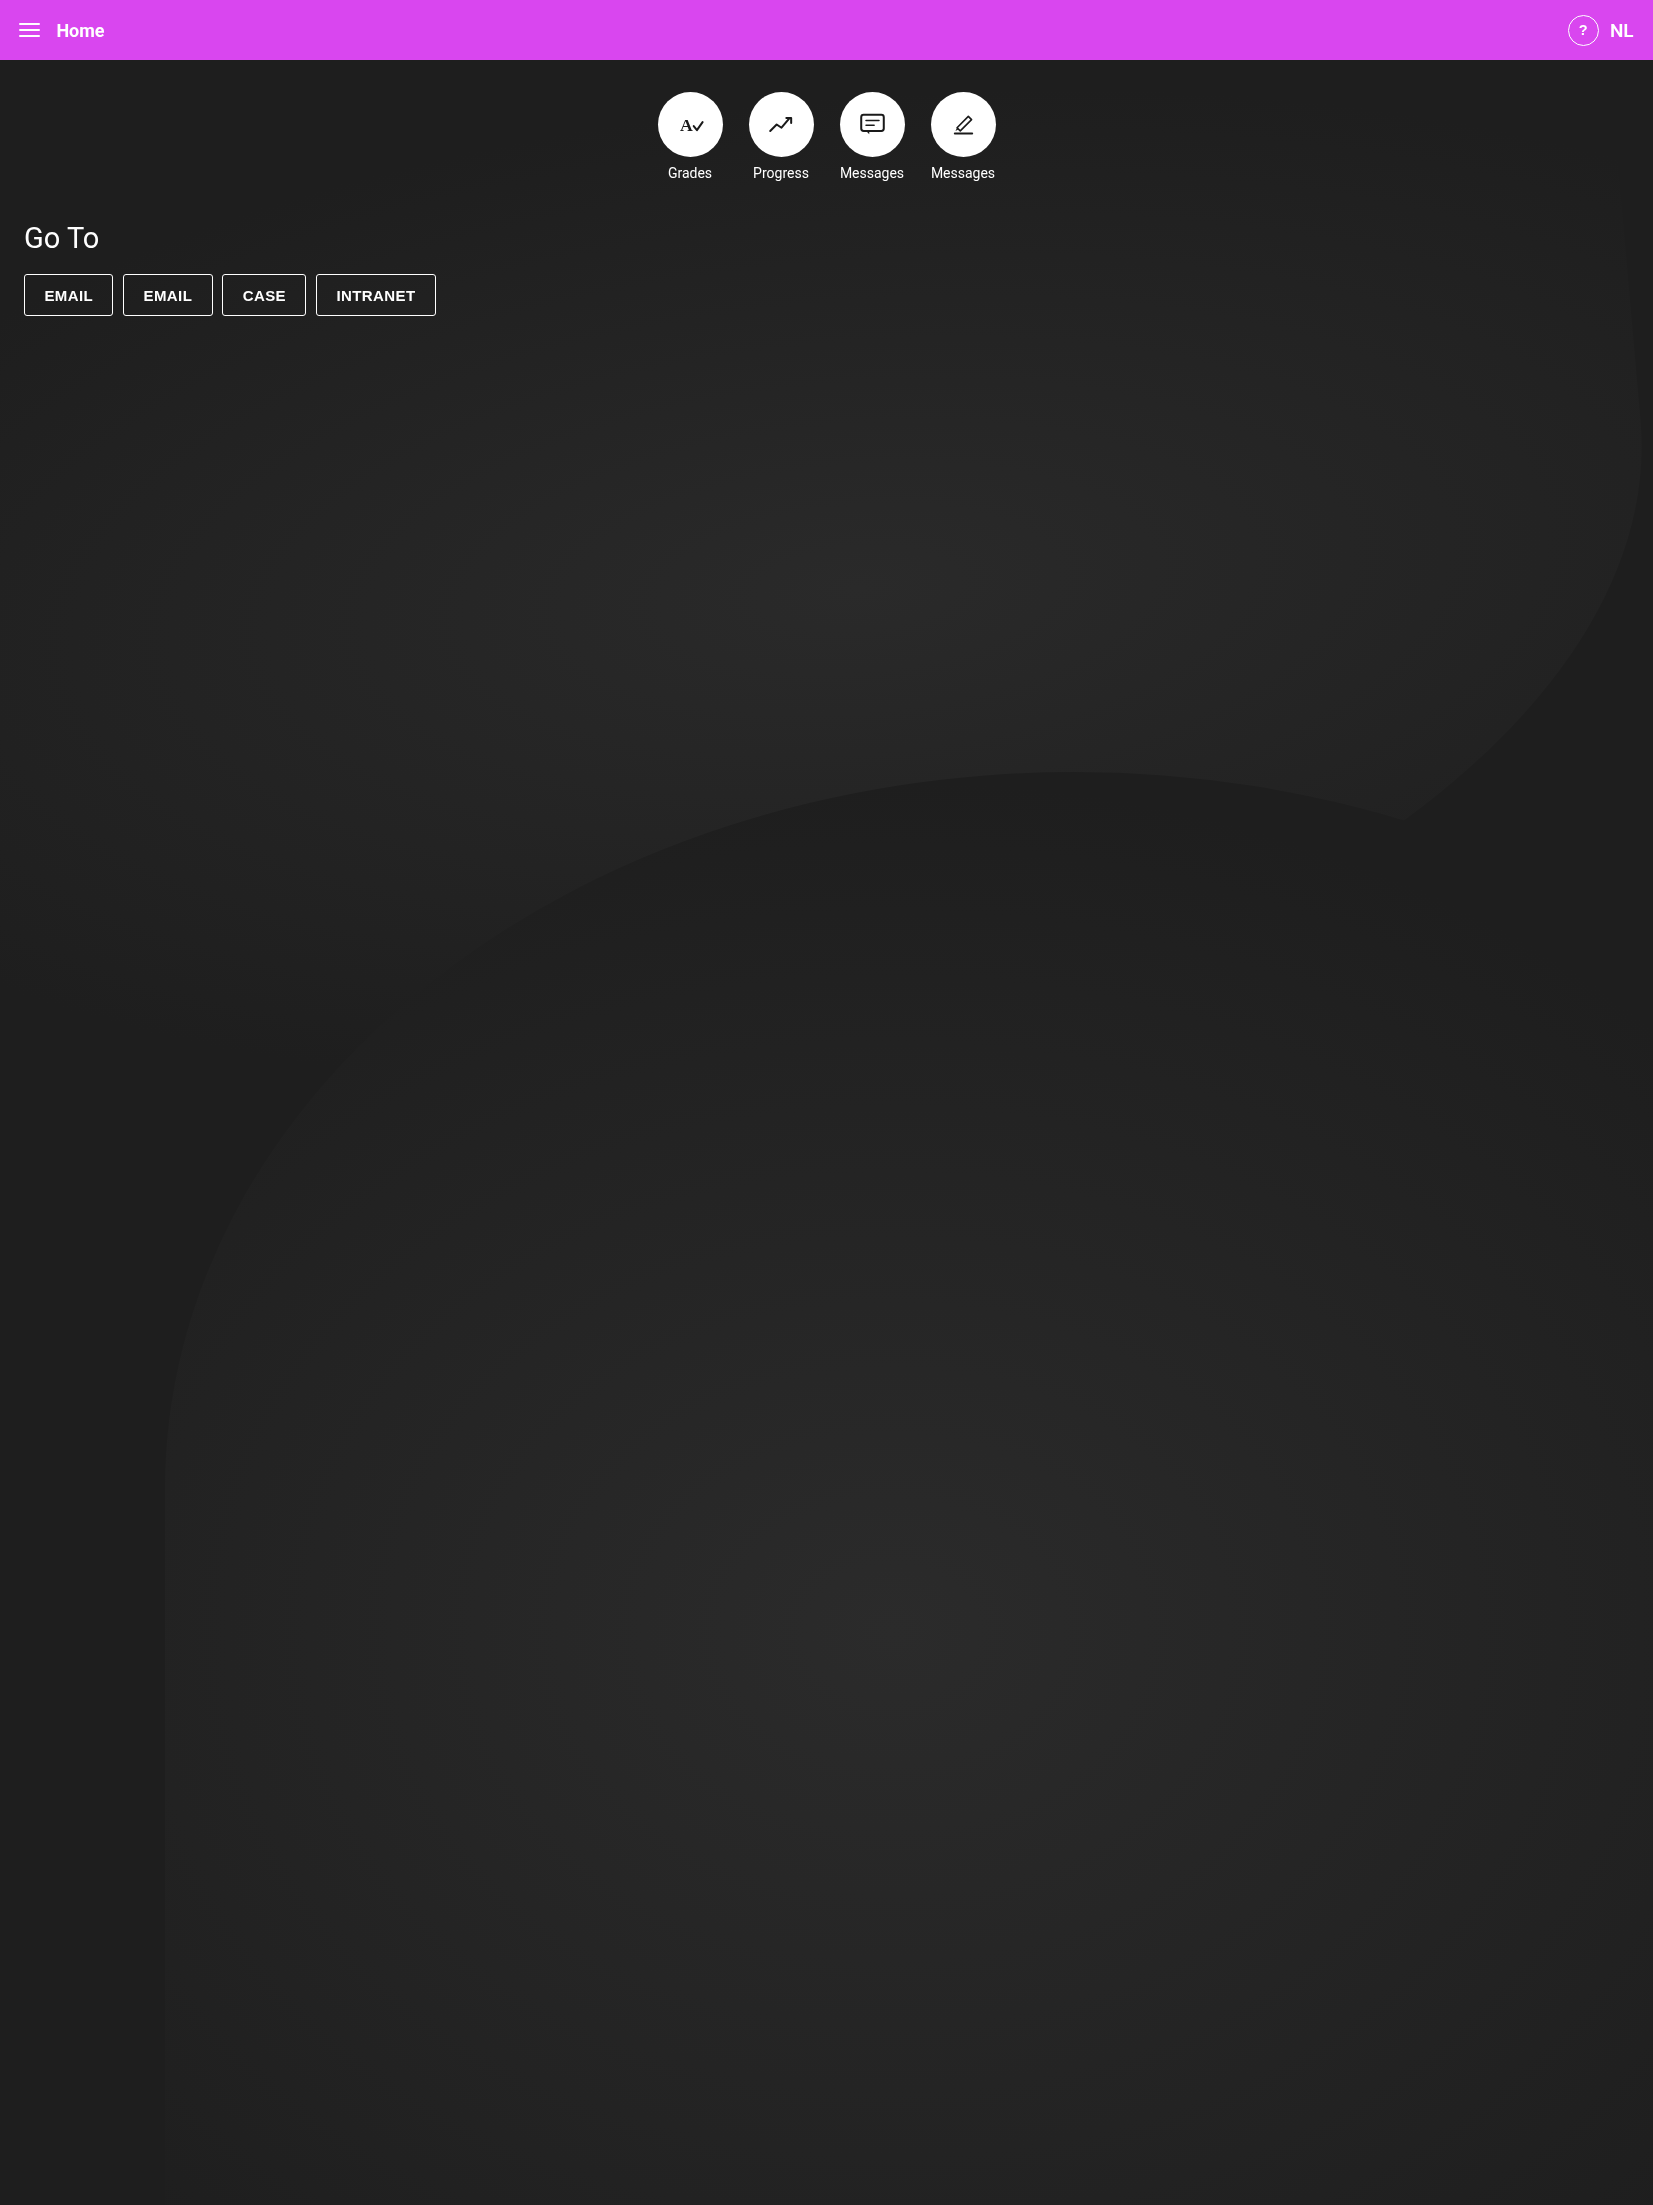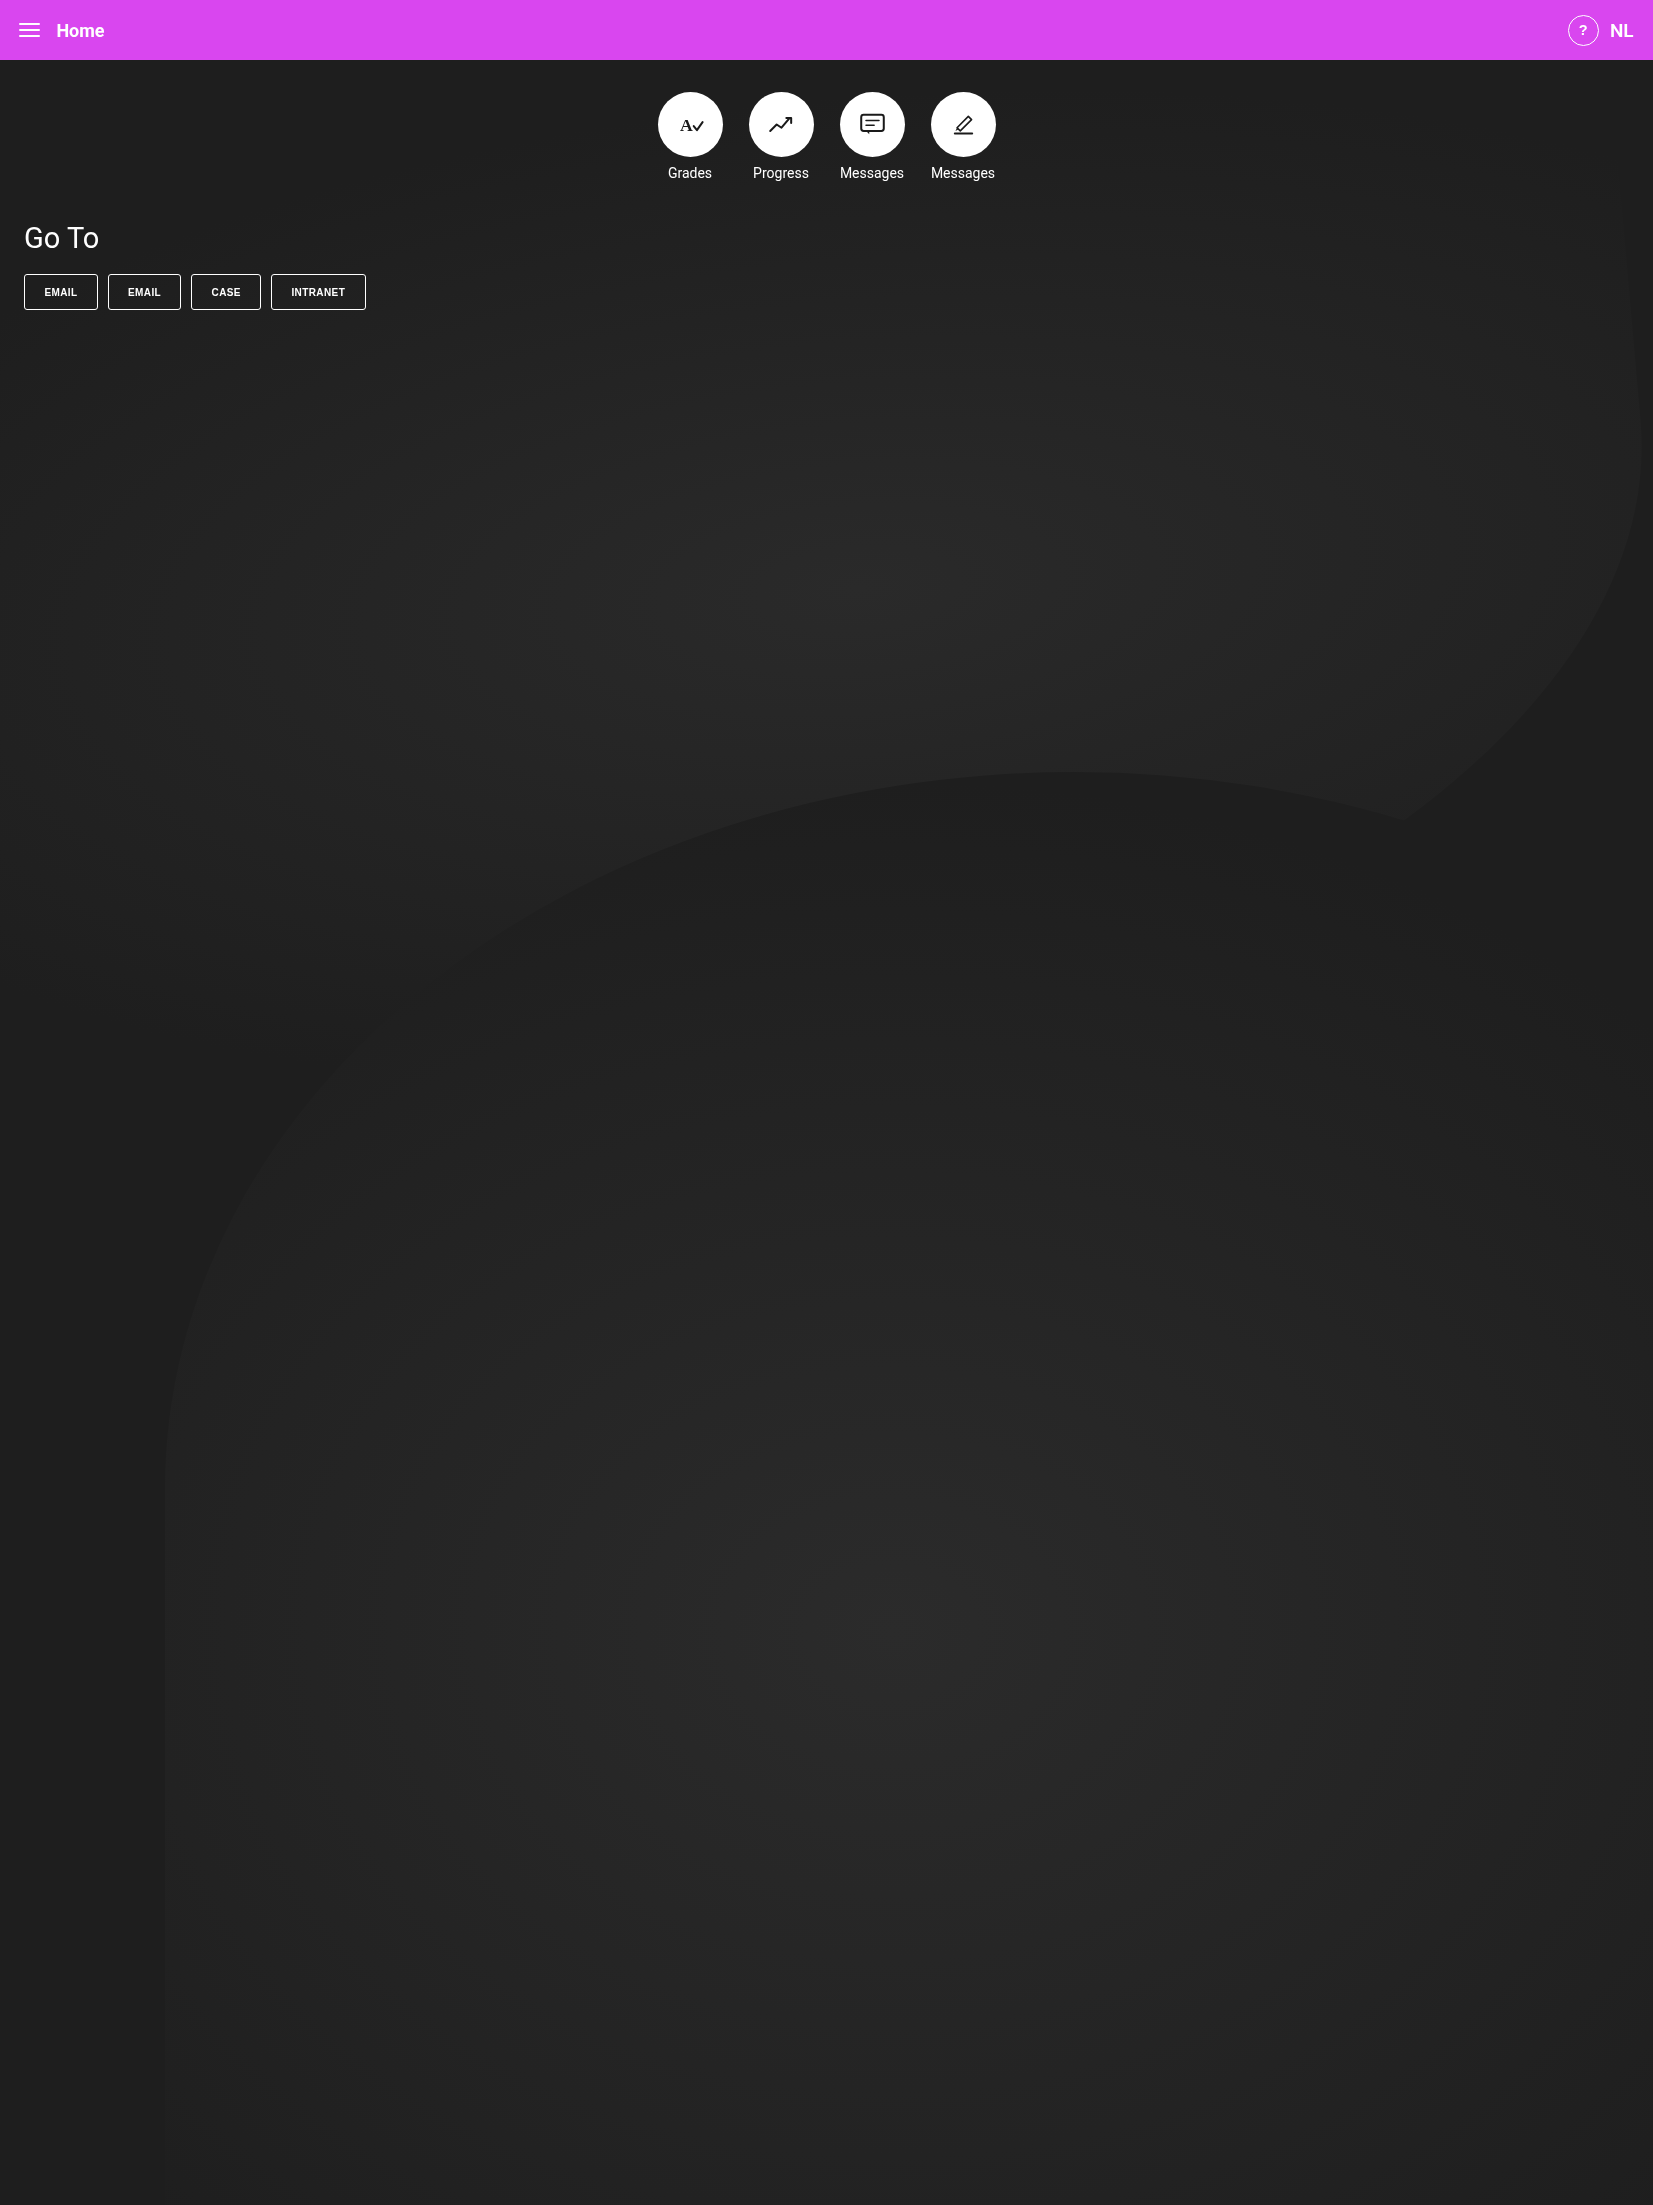--- a/index.html
+++ b/index.html
@@ -166,21 +166,21 @@
     .goto-buttons {
       display: flex;
       flex-wrap: wrap;
       gap: 9.7px;
     }
 
     .goto-btn {
       background: transparent;
       border: 1.6px solid #ffffff;
       color: #ffffff;
-      font-size: 10px;
+      font-size: 15px;
       font-weight: 600;
       padding: 11.3px 19.4px;
       cursor: pointer;
       letter-spacing: 0.4px;
       border-radius: 3px;
       text-align: center;
     }
   </style>
 </head>
 <body>

